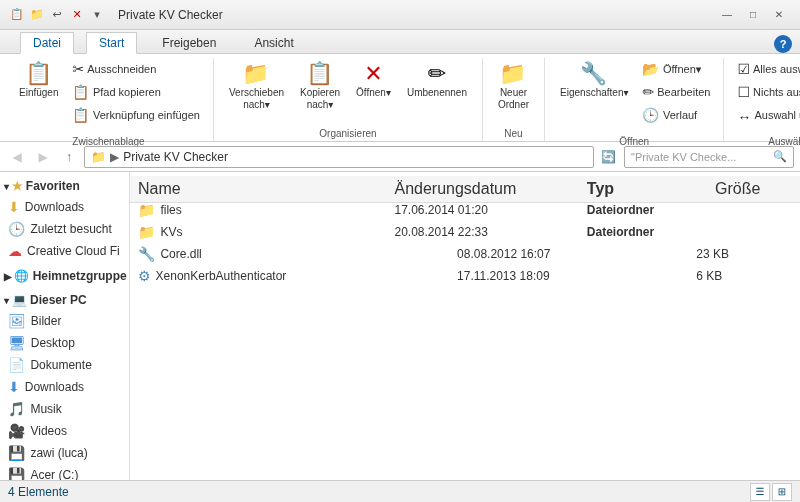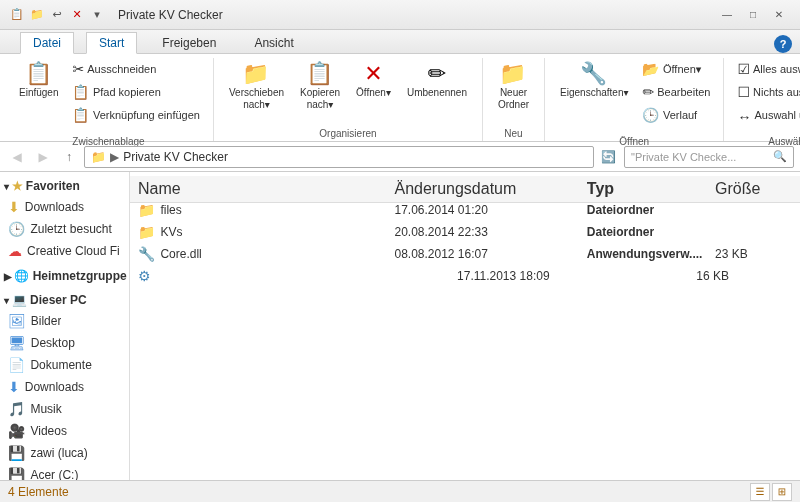--- a/index.html
+++ b/index.html
@@ -246,21 +246,21 @@
     
     .status-bar {
       background: #f0f0f0;
       border-top: 1px solid #ccc;
       height: 22px;
       display: flex;
       align-items: center;
       justify-content: space-between;
       padding: 0 8px;
       font-size: 12px;
-      color: #a16207;
+      color: #0c4a6e;
     }
     .status-right { display: flex; gap: 2px; }
     .view-btn {
       width: 20px; height: 18px;
       display: flex; align-items: center; justify-content: center;
       cursor: pointer;
       border: 1px solid #ccc;
       background: white;
       font-size: 10px;
     }
@@ -535,30 +535,30 @@
       <div class="col-type file-cell">Dateiordner</div>
       <div class="col-size file-cell"></div>
     </div>
 
     <div class="file-row">
       <div class="col-name file-cell" style="display:flex;align-items:center;">
         <span class="file-icon file-dll-icon">🔧</span>
         <span>Core.dll</span>
       </div>
       <div class="col-date file-cell">08.08.2012 16:07</div>
-      <div class="col-type file-cell">Anwendungsverw....</div>
       <div class="col-size file-cell">23 KB</div>
     </div>
 
     <div class="file-row">
       <div class="col-name file-cell" style="display:flex;align-items:center;">
         <span class="file-icon file-exe-icon">⚙</span>
+        <span>XenonKerbAuthenticator</span>
       </div>
       <div class="col-date file-cell">17.11.2013 18:09</div>
-      <div class="col-size file-cell">16 KB</div>
+      <div class="col-size file-cell">6 KB</div>
     </div>
   </div>
 </div>
 
 <div class="status-bar">
   <span>4 Elemente</span>
   <div class="status-right">
     <div class="view-btn">☰</div>
     <div class="view-btn">⊞</div>
   </div>

